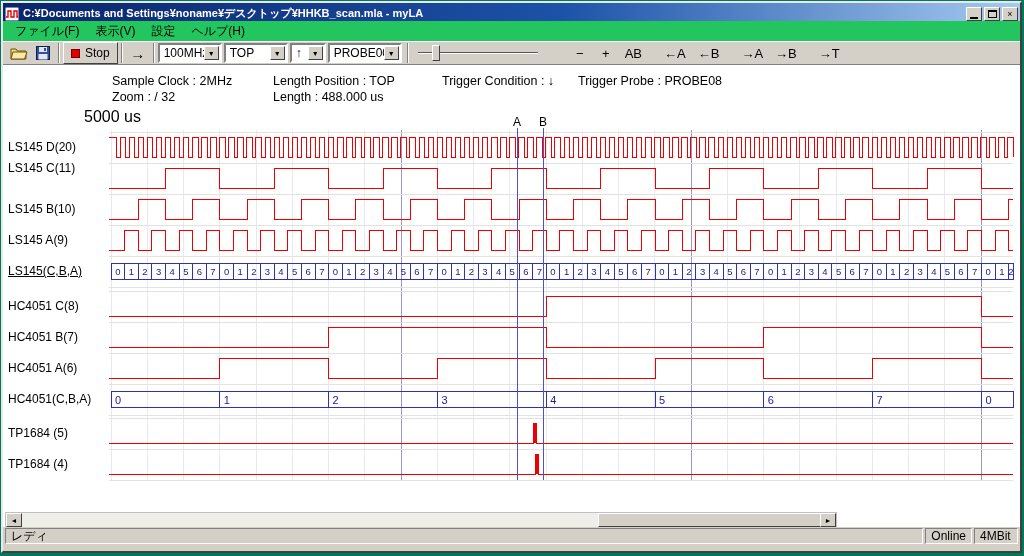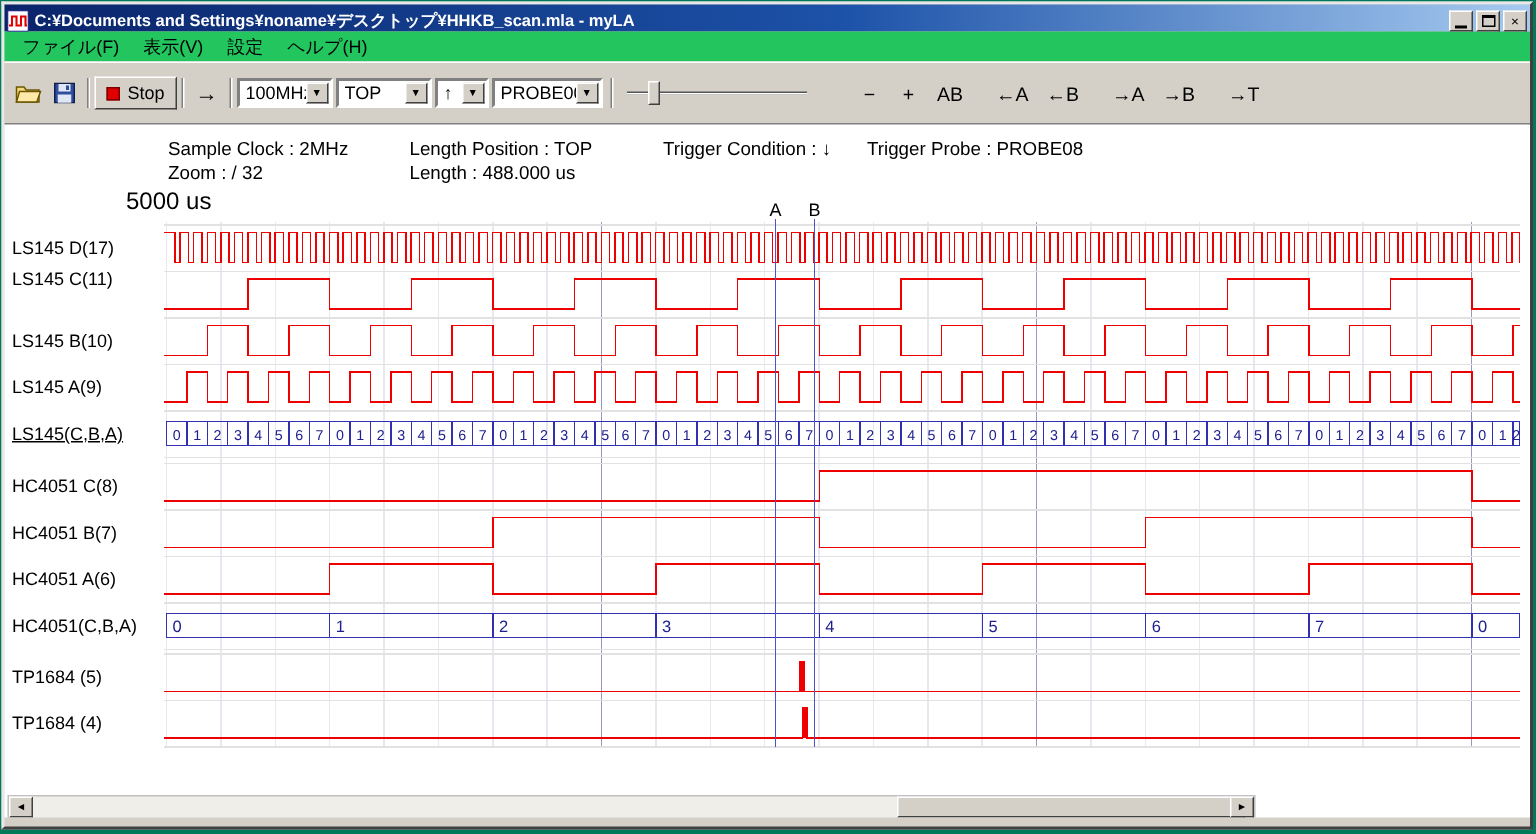--- a/index.html
+++ b/index.html
@@ -14,21 +14,21 @@
   .tb-title{flex:1;margin-left:4px;font-size:11px;font-weight:bold;white-space:nowrap;overflow:hidden}
   .tb-btn{width:16px;height:14px;margin-left:2px;background:#d4d0c8;color:#000;
           border:1px solid;border-color:#fff #404040 #404040 #fff;
           display:flex;align-items:center;justify-content:center;font-size:9px;line-height:1}
   .min-glyph{display:block;width:8px;height:2px;background:#000;margin-top:8px}
   .max-glyph{display:block;width:9px;height:8px;border:1px solid #000;border-top:2px solid #000}
   
   .menubar{height:20px;display:flex;align-items:center;padding-left:4px;background:#22c55e}
   .menu-item{padding:2px 8px}
   
-  .toolbar{height:41px;display:flex;align-items:center;padding:0 4px;background:#d4d0c8;
+  .toolbar{height:23px;display:flex;align-items:center;padding:0 4px;background:#d4d0c8;
            border-top:1px solid #fff}
   .tbtn{height:22px;min-width:24px;background:#d4d0c8;border:1px solid #d4d0c8;
         display:flex;align-items:center;justify-content:center;font-size:13px}
   .sep{width:2px;height:20px;margin:0 3px;border-left:1px solid #808080;border-right:1px solid #fff}
   .stop-btn{height:22px;padding:0 7px;display:flex;align-items:center;gap:5px;background:#d4d0c8;
             border:1px solid;border-color:#fff #404040 #404040 #fff;font-size:12px}
   .stop-square{width:9px;height:9px;background:#e00000;border:1px solid #7a0000}
   .combo{height:20px;background:#fff;display:flex;align-items:center;padding-left:4px;margin-right:2px;
          border:2px solid;border-color:#808080 #fff #fff #808080;font-size:12px}
   .combo-text{flex:1;white-space:nowrap;overflow:hidden}
@@ -160,21 +160,21 @@
     <div class="abs info-line" style="left:439px;top:9px">Trigger Condition : ↓</div>
     <div class="abs info-line" style="left:575px;top:9px">Trigger Probe : PROBE08</div>
     <div class="abs info-line" style="left:109px;top:25px">Zoom : /  32</div>
     <div class="abs info-line" style="left:270px;top:25px">Length : 488.000 us</div>
 
     <div class="abs time-marker" style="left:81px;top:43px">5000 us</div>
     <div class="abs cursor-label" style="left:514px;top:50px">A</div>
     <div class="abs cursor-label" style="left:540px;top:50px">B</div>
 
     <div id="channel-labels">
-        <div class="ch-label" style="top: 75px;">LS145 D(17)</div>
+        <div class="ch-label" style="top: 75px;">LS145 D(20)</div>
         <div class="ch-label" style="top: 96px;">LS145 C(11)</div>
         <div class="ch-label" style="top: 137px;">LS145 B(10)</div>
         <div class="ch-label" style="top: 168px;">LS145 A(9)</div>
         <div class="ch-label" style="top: 199px; text-decoration: underline;">LS145(C,B,A)</div>
         <div class="ch-label" style="top: 234px; text-align: right;">HC4051 C(8)</div>
         <div class="ch-label" style="top: 265px;">HC4051 B(7)</div>
         <div class="ch-label" style="top: 296px;">HC4051 A(6)</div>
         <div class="ch-label" style="top: 327px;">HC4051(C,B,A)</div>
         <div class="ch-label" style="top: 361px;">TP1684 (5)</div>
         <div class="ch-label" style="top: 392px;">TP1684 (4)</div>
@@ -387,14 +387,19 @@
         <line x1="540" y1="63" x2="540" y2="415" stroke="#5050c8"></line>
       </svg>
 
     <div class="hscroll">
       <div class="scroll-arrow left">◄</div>
       <div class="scroll-thumb"></div>
       <div class="scroll-arrow right">►</div>
     </div>
   </div>
 
+  <div class="statusbar">
+    <div class="panel ready">レディ</div>
+    <div class="panel" style="min-width:44px">Online</div>
+    <div class="panel" style="min-width:44px">4MBit</div>
+  </div>
 
 </div>
 
 </body></html>

